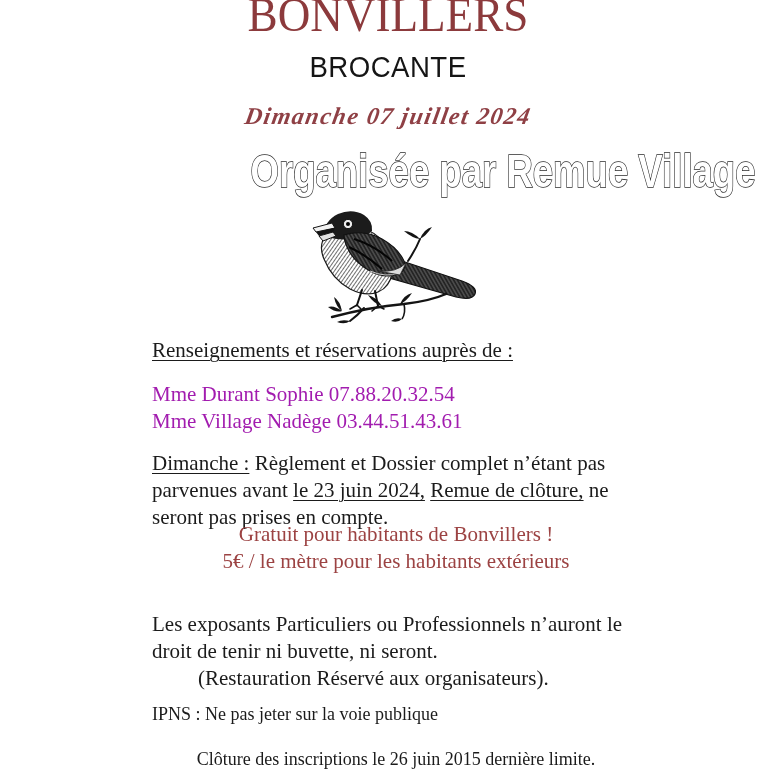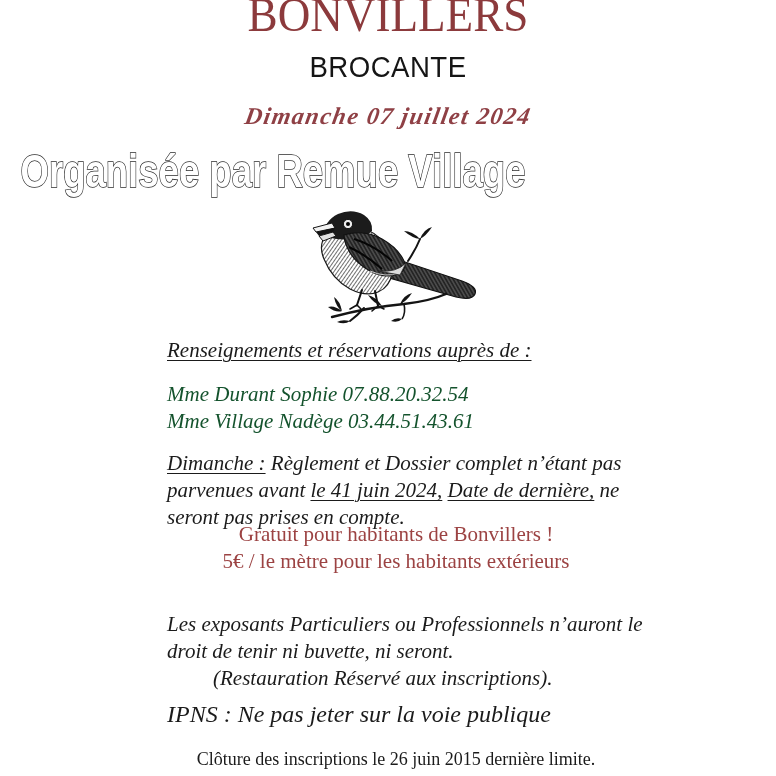--- a/index.html
+++ b/index.html
@@ -34,38 +34,38 @@
     position:absolute; top:102px; left:0; width:100%;
     text-align:center;
     font-family:"Liberation Serif", serif;
     font-style:italic; font-weight:bold;
     font-size:24px; line-height:1.2;
     color:#8f4045; letter-spacing:1.5px;
     transform:skewX(-10deg);
   }
   .organizer-wrap {
     position:absolute; top:142px; left:0; width:100%;
-    text-align:left;
+    text-align:right;
   }
   .bird-wrap {
     position:absolute; top:201px; left:304px;
   }
-  .content-block { position:absolute; left:159px; width:486px; font-size:21px; line-height:27px;font-style:italic; }
+  .content-block { position:absolute; left:144px; width:486px; font-size:21px; line-height:27px; }
   .u { text-decoration:underline; text-underline-offset:3px; text-decoration-thickness:1.3px; }
   .contact-heading { top:337px; }
-  .contacts { top:381px; color:#14532d; }
+  .contacts { top:381px; color:#a21caf; }
   .important { top:450px; }
   .pricing {
     position:absolute; top:521px; left:0; width:776px;
     text-align:center; color:#9c4343;
     font-size:21px; line-height:27px;
   }
   .rules { top:611px; width:500px; }
   .rules .indent { padding-left:46px; }
-  .ipns { top:701px; font-size:24px; }
+  .ipns { top:701px; font-size:18px; }
   .closing {
     position:absolute; top:747px; left:0; width:776px;
     text-align:center; font-size:18px; line-height:24px;
   }
 </style>
 </head>
 <body>
 
 <div class="page">
 
@@ -134,32 +134,32 @@
   <p class="content-block contact-heading u">Renseignements et réservations auprès de :</p>
 
   <div class="content-block contacts">
     <div>Mme Durant Sophie 07.88.20.32.54</div>
     <div>Mme Village Nadège 03.44.51.43.61</div>
   </div>
 
   <p class="content-block important">
     <span class="u">Dimanche :</span>
     <span>Règlement et Dossier complet n’étant pas parvenues avant</span>
-    <span class="u">le 41 juin 2024,</span>
-    <span class="u">Date de dernière,</span>
+    <span class="u">le 23 juin 2024,</span>
+    <span class="u">Remue de clôture,</span>
     <span>ne seront pas prises en compte.</span>
   </p>
 
   <div class="pricing">
     <div>Gratuit pour habitants de Bonvillers !</div>
     <div>5€ / le mètre pour les habitants extérieurs</div>
   </div>
 
   <div class="content-block rules">
     <div>Les exposants Particuliers ou Professionnels n’auront le droit de tenir ni buvette, ni seront.</div>
-    <div class="indent">(Restauration Réservé aux inscriptions).</div>
+    <div class="indent">(Restauration Réservé aux organisateurs).</div>
   </div>
 
   <p class="content-block ipns">IPNS : Ne pas jeter sur la voie publique</p>
 
   <p class="closing">Clôture des inscriptions le 26 juin 2015 dernière limite.</p>
 
 </div>
 
 </body></html>

